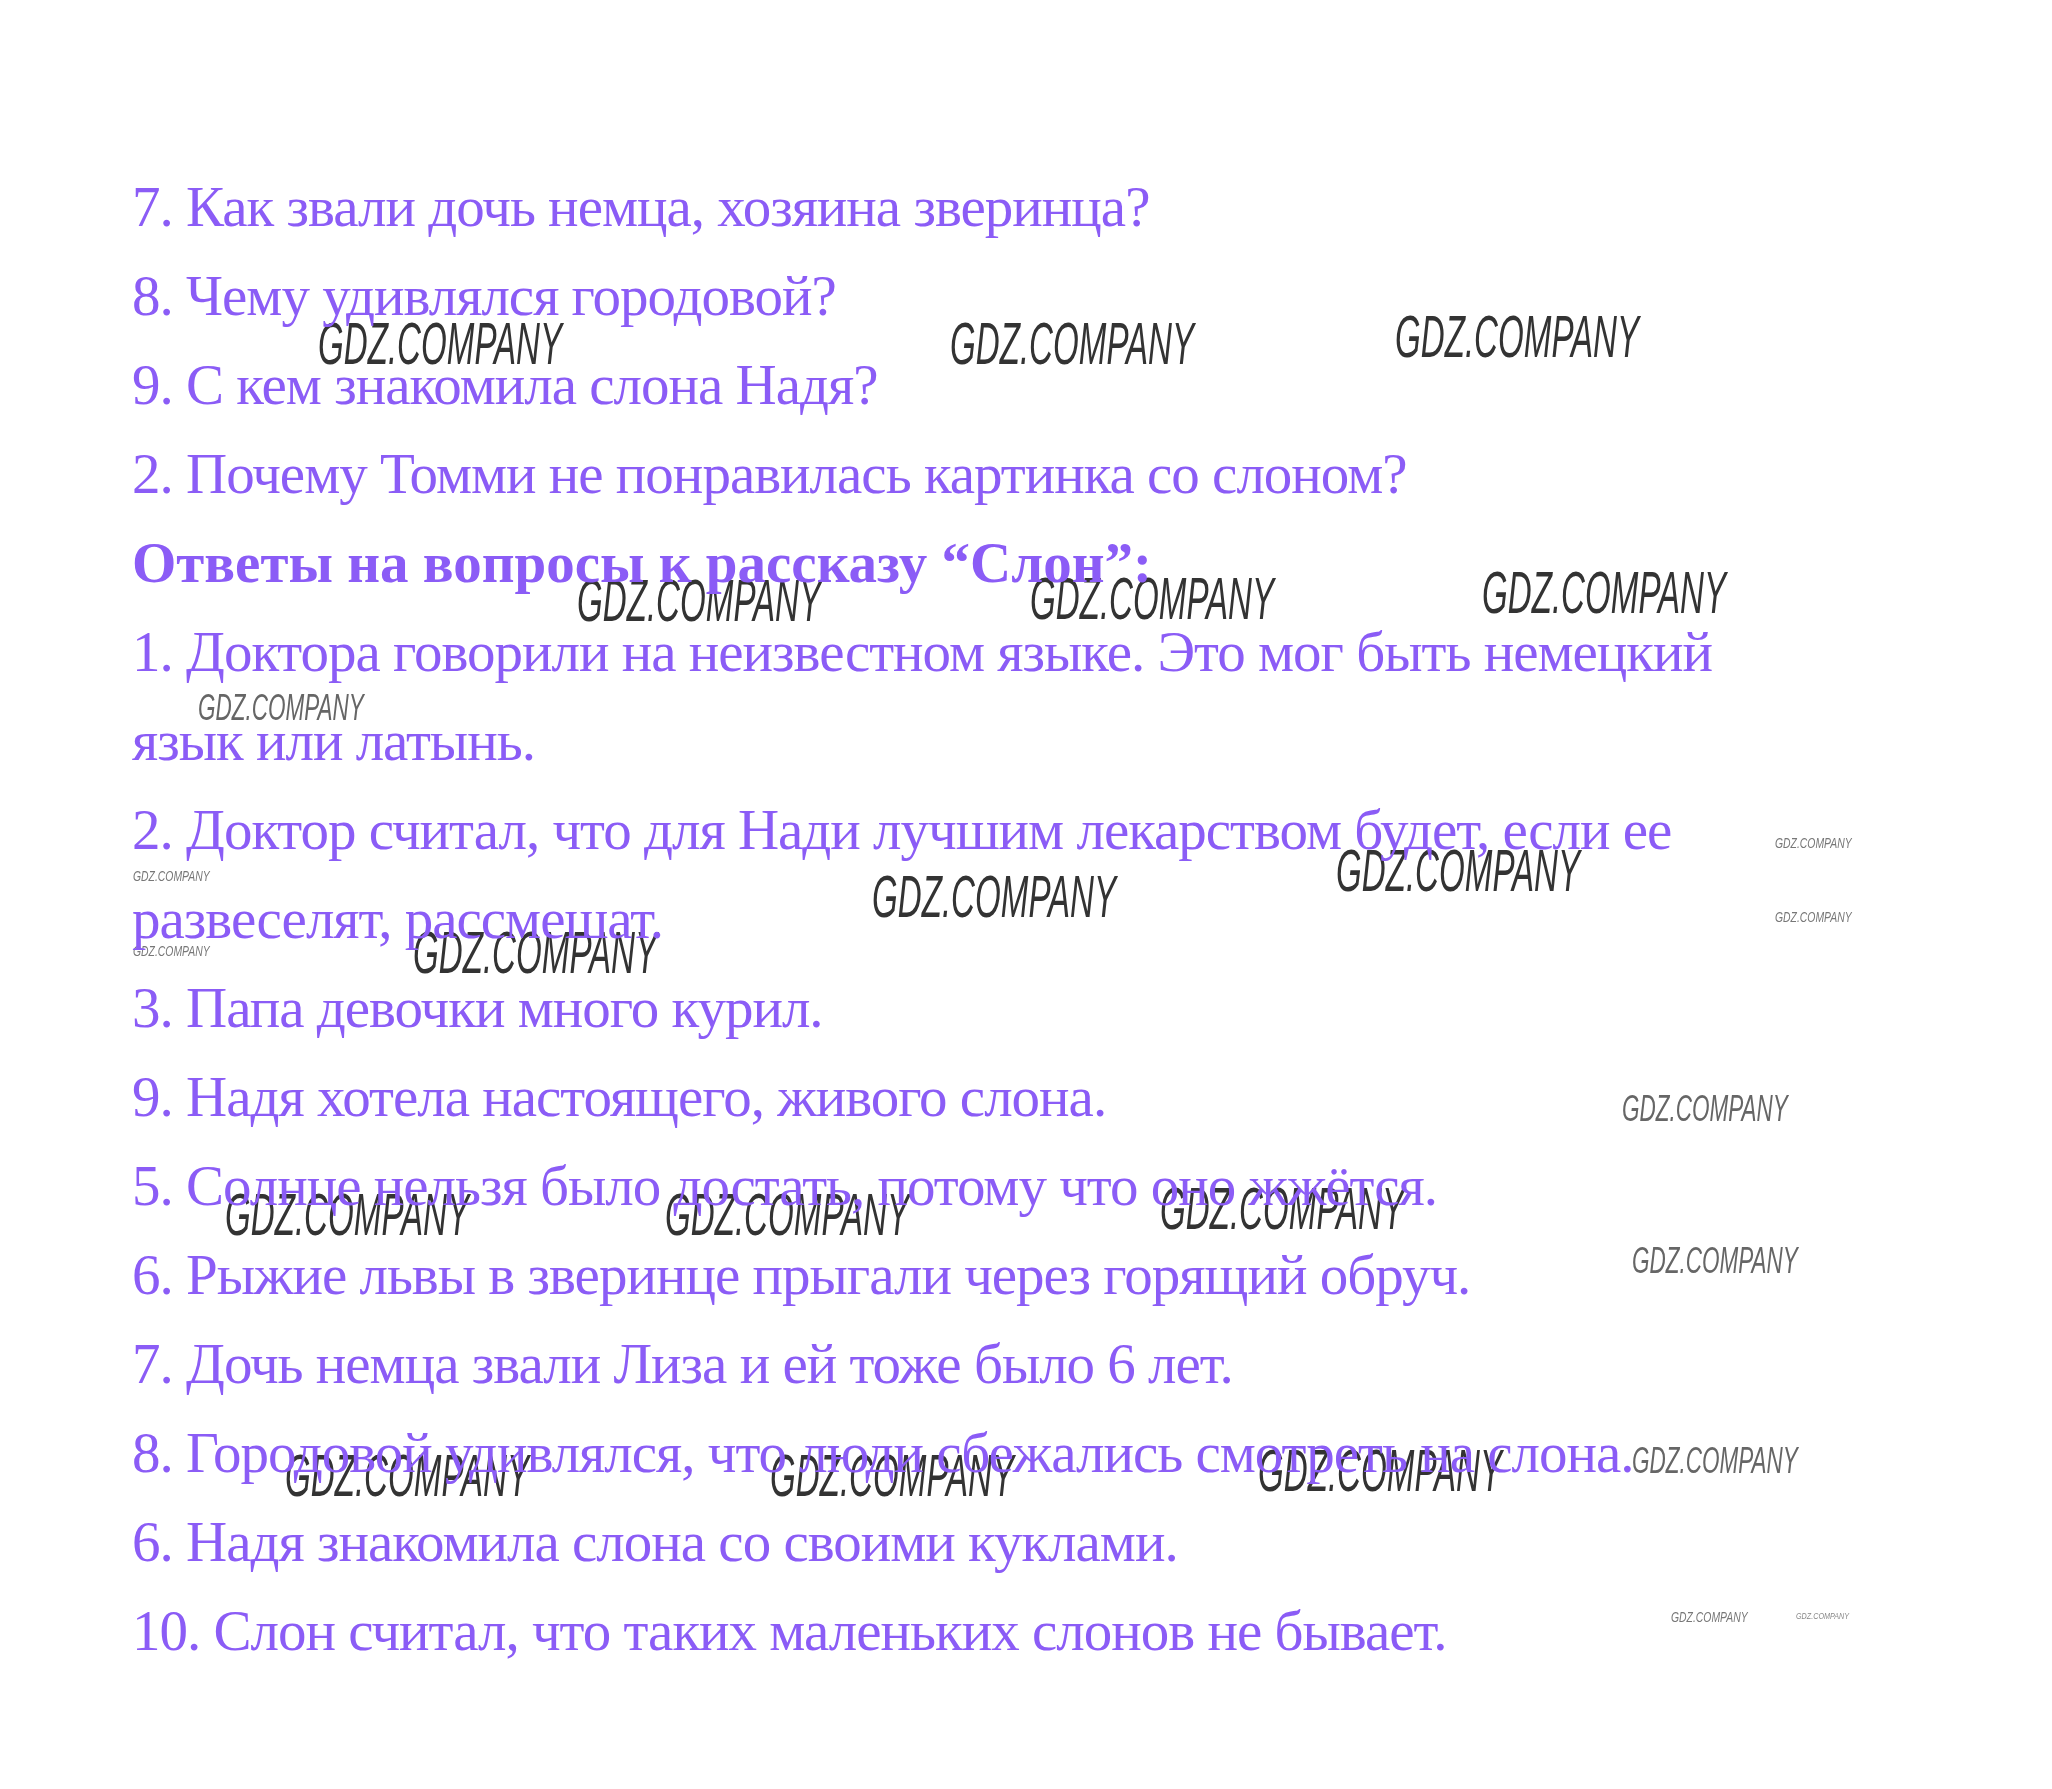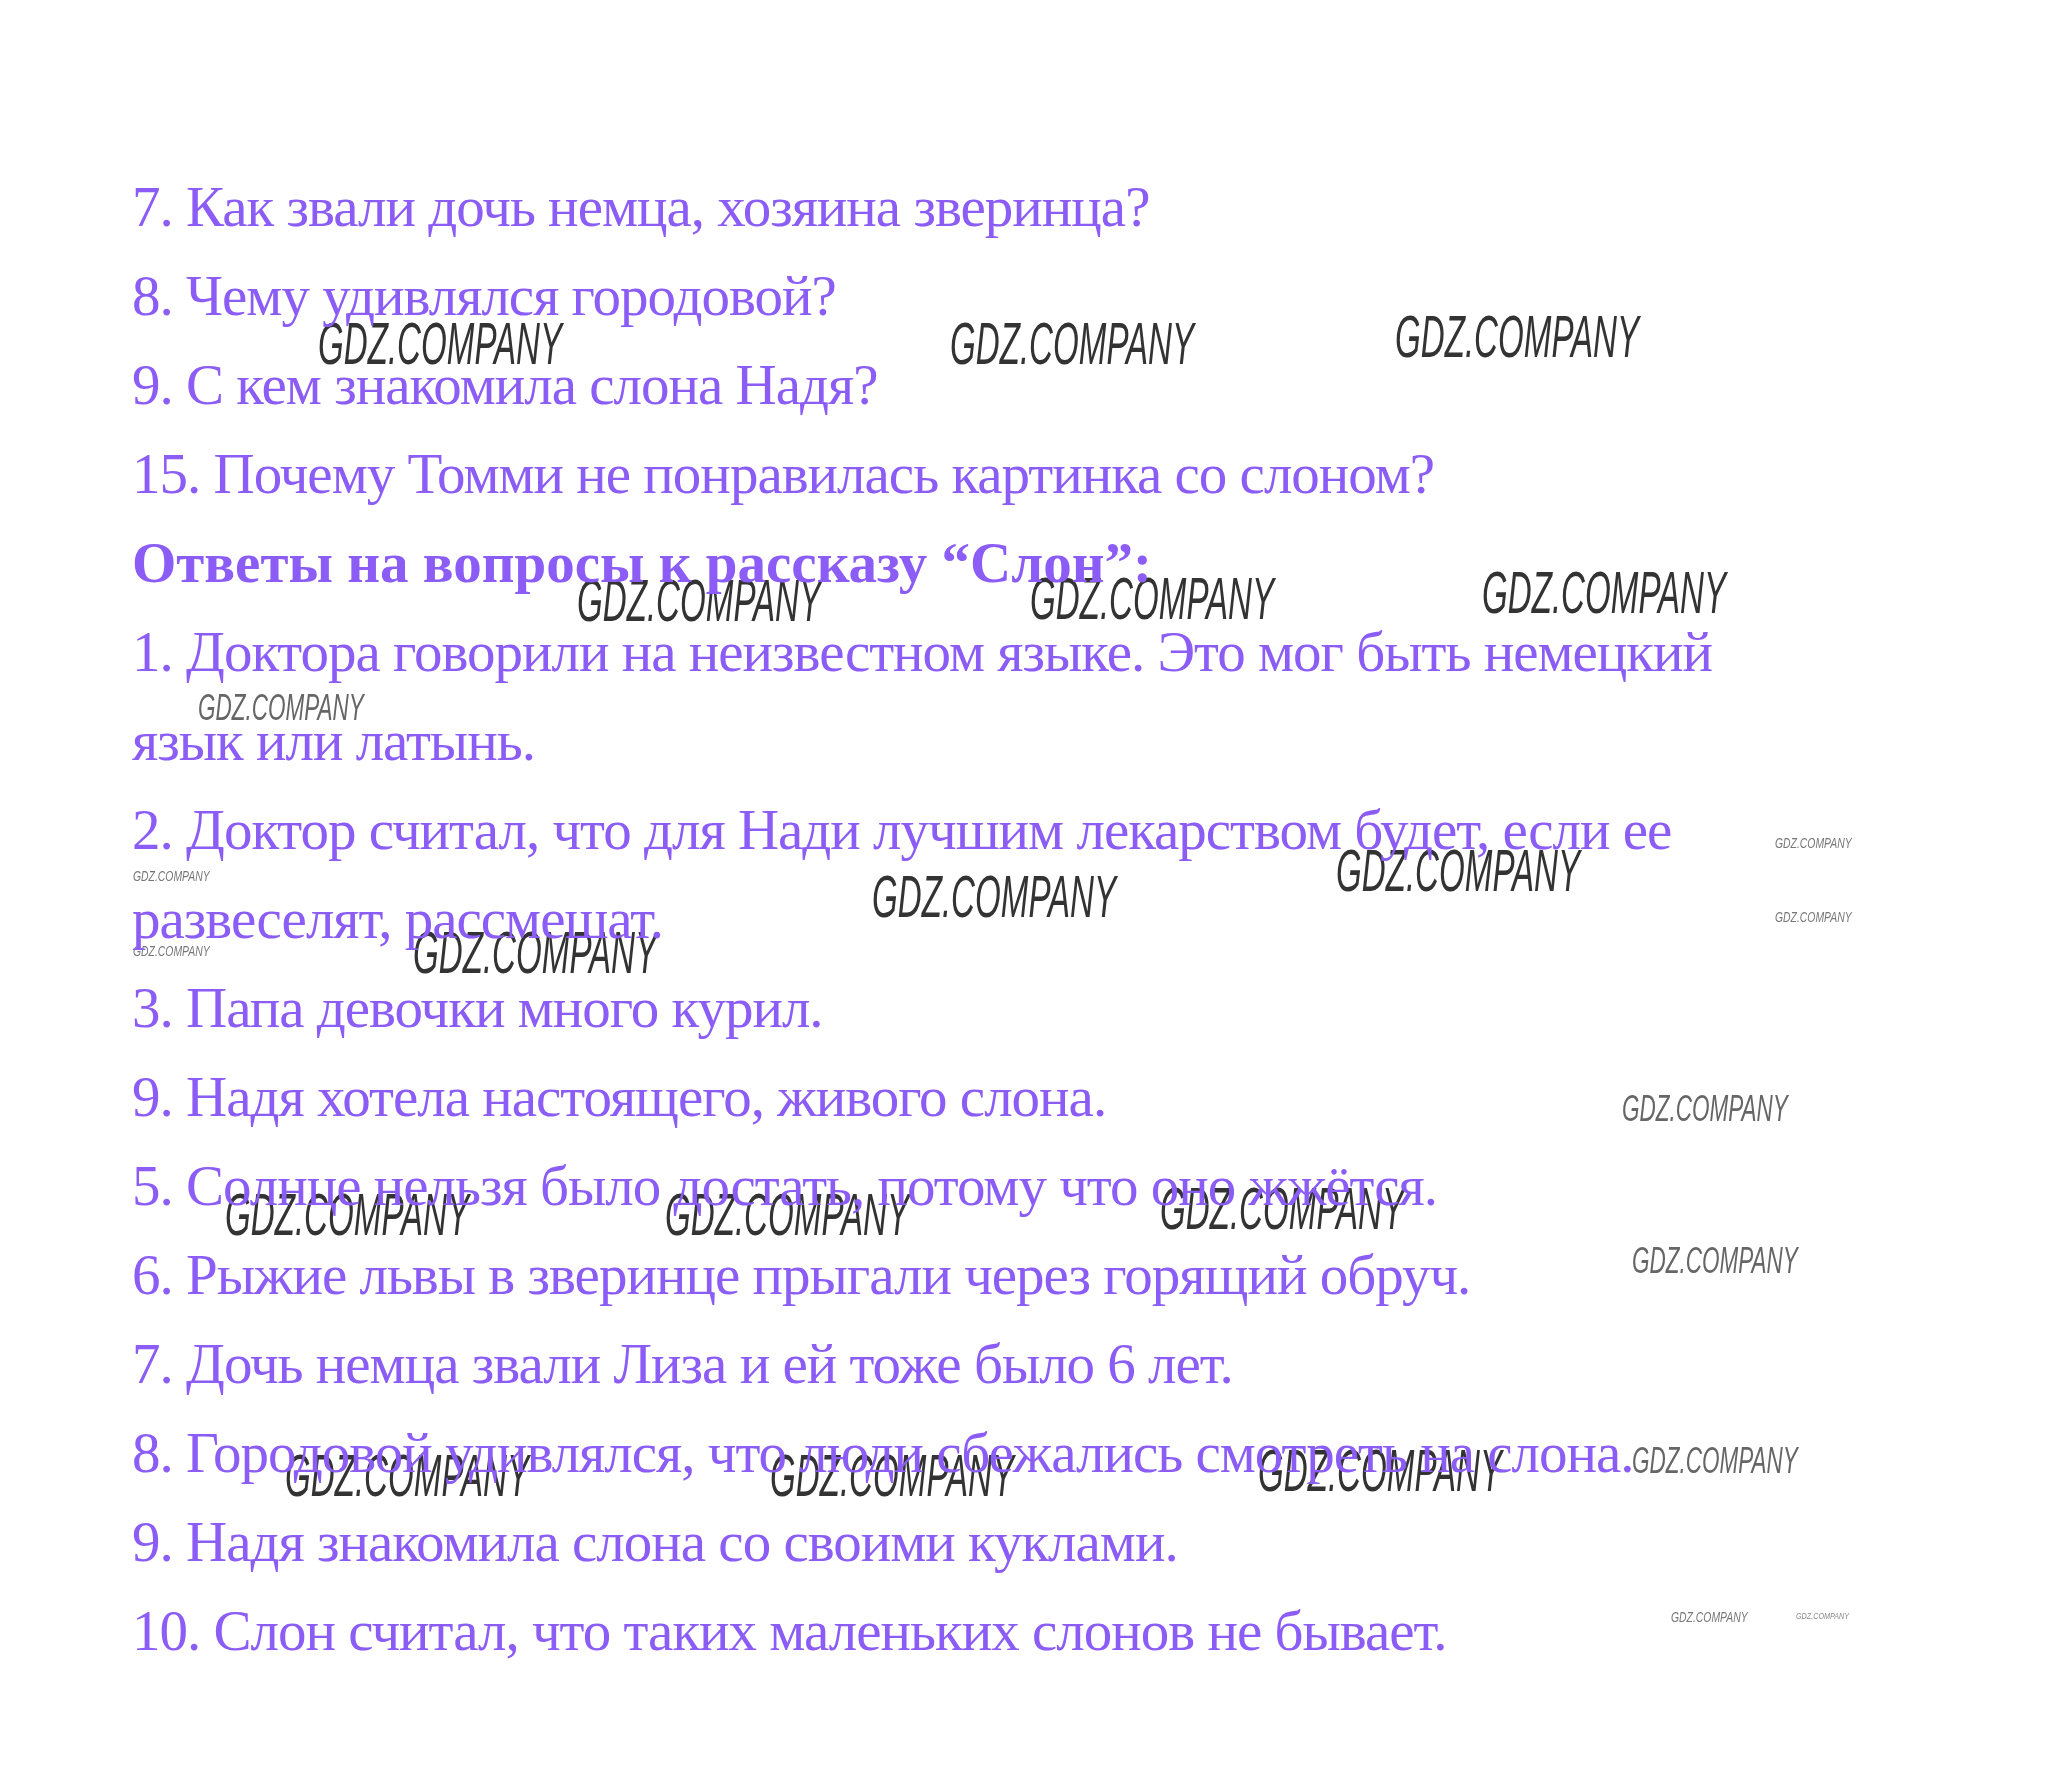--- a/index.html
+++ b/index.html
@@ -67,28 +67,28 @@
       <span class="wm wm-xs" style="left: 1775px; top: 909px;">GDZ.COMPANY</span>
       <span class="wm wm-xs" style="left: 133px; top: 868px;">GDZ.COMPANY</span>
       <span class="wm wm-xs" style="left: 133px; top: 943px;">GDZ.COMPANY</span>
       <span class="wm wm-xs" style="left: 1671px; top: 1609px;">GDZ.COMPANY</span>
       <span class="wm wm-xxs" style="left: 1796px; top: 1611px;">GDZ.COMPANY</span>
     </div>
   <div id="text-block">
       <div class="text-line">7. Как звали дочь немца, хозяина зверинца?</div>
       <div class="text-line">8. Чему удивлялся городовой?</div>
       <div class="text-line">9. С кем знакомила слона Надя?</div>
-      <div class="text-line">15. Почему Томми не понравилась картинка со слоном?</div>
+      <div class="text-line">2. Почему Томми не понравилась картинка со слоном?</div>
       <div class="text-line bold">Ответы на вопросы к рассказу “Слон”:</div>
       <div class="text-line">1. Доктора говорили на неизвестном языке. Это мог быть немецкий</div>
       <div class="text-line">язык или латынь.</div>
       <div class="text-line">2. Доктор считал, что для Нади лучшим лекарством будет, если ее</div>
       <div class="text-line">развеселят, рассмешат.</div>
       <div class="text-line">3. Папа девочки много курил.</div>
       <div class="text-line">9. Надя хотела настоящего, живого слона.</div>
       <div class="text-line">5. Солнце нельзя было достать, потому что оно жжётся.</div>
       <div class="text-line">6. Рыжие львы в зверинце прыгали через горящий обруч.</div>
       <div class="text-line">7. Дочь немца звали Лиза и ей тоже было 6 лет.</div>
       <div class="text-line">8. Городовой удивлялся, что люди сбежались смотреть на слона.</div>
-      <div class="text-line">9. Надя знакомила слона со своими куклами.</div>
+      <div class="text-line">6. Надя знакомила слона со своими куклами.</div>
       <div class="text-line">10. Слон считал, что таких маленьких слонов не бывает.</div>
     </div>
 </div>
 
 </body></html>

